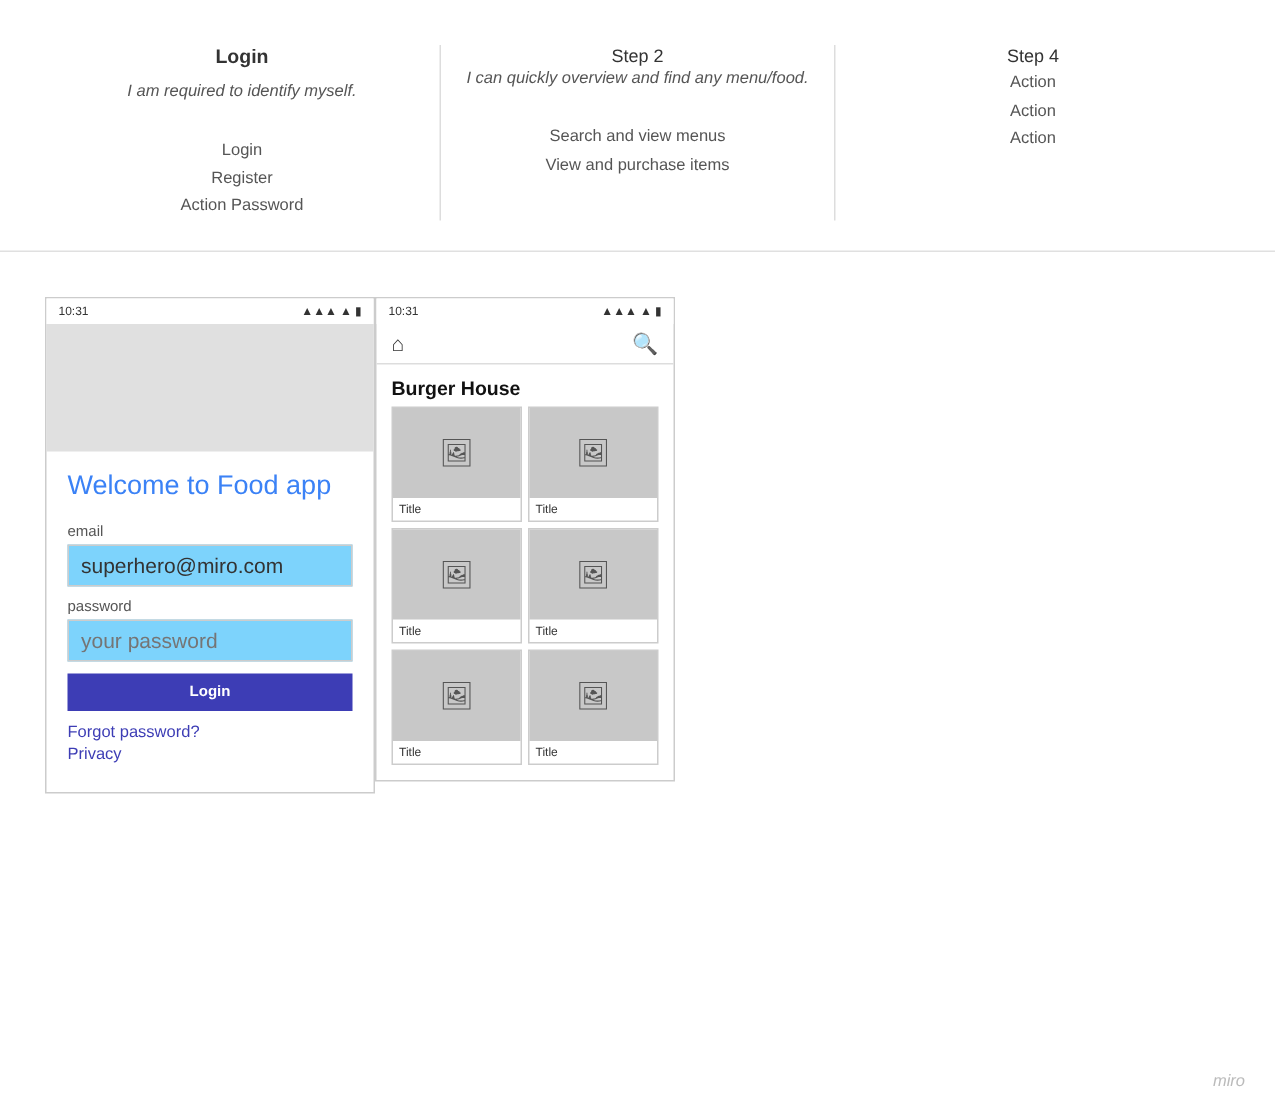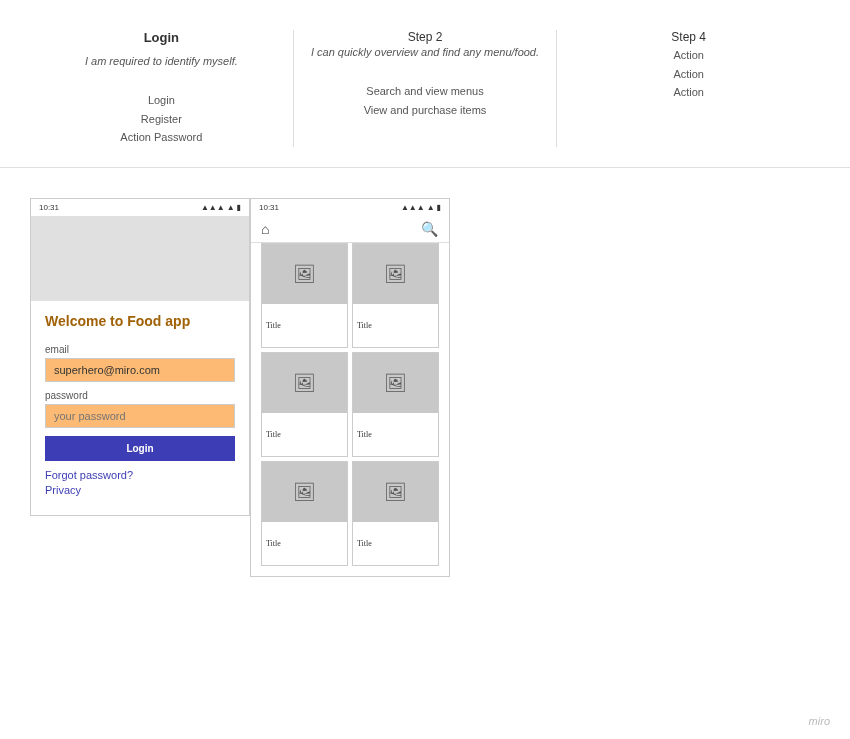--- a/index.html
+++ b/index.html
@@ -101,41 +101,41 @@
       background: #e0e0e0;
       height: 85px;
       width: 100%;
     }
 
     .login-content {
       padding: 12px 14px 16px;
     }
 
     .login-title {
-      font-size: 14px;
-      font-weight: bold;
-      color: #a16207;
+      font-size: 18px;
+      font-weight: normal;
+      color: #3b82f6;
       margin-bottom: 14px;
       line-height: 1.2;
     }
 
     .field-label {
       font-size: 10px;
       color: #555;
       margin-bottom: 3px;
     }
 
     .field-input {
       width: 100%;
       border: 1px solid #ccc;
       padding: 5px 8px;
-      font-size: 11px;
+      font-size: 14px;
       color: #333;
       margin-bottom: 8px;
-      background: #fdba74;
+      background: #7dd3fc;
       outline: none;
     }
 
     .login-btn {
       width: 100%;
       background: #3d3db5;
       color: #fff;
       border: none;
       padding: 7px;
       font-size: 10px;
@@ -200,23 +200,22 @@
       justify-content: center;
     }
 
     .img-placeholder-icon {
       font-size: 18px;
       color: #555;
     }
 
     .feed-card-label {
       font-size: 8px;
-      padding: 17px 4px;
-      color: #333;
-      font-family: Liberation Serif, serif;
+      padding: 3px 4px;
+      color: #333;
     }
 
     
     .miro-watermark {
       position: absolute;
       bottom: 12px;
       right: 20px;
       font-size: 11px;
       color: #bbb;
       font-style: italic;
@@ -292,20 +291,21 @@
       <div class="status-icons">
         <span>▲▲▲</span>
         <span>▲</span>
         <span>▮</span>
       </div>
     </div>
     <div class="feed-navbar">
       <span class="nav-icon">⌂</span>
       <span class="nav-icon">🔍</span>
     </div>
+    <div class="feed-title-text">Burger House</div>
     <div class="feed-grid">
       <div class="feed-card">
         <div class="feed-card-img">
           <span class="img-placeholder-icon">🖼</span>
         </div>
         <div class="feed-card-label">Title</div>
       </div>
       <div class="feed-card">
         <div class="feed-card-img">
           <span class="img-placeholder-icon">🖼</span>

